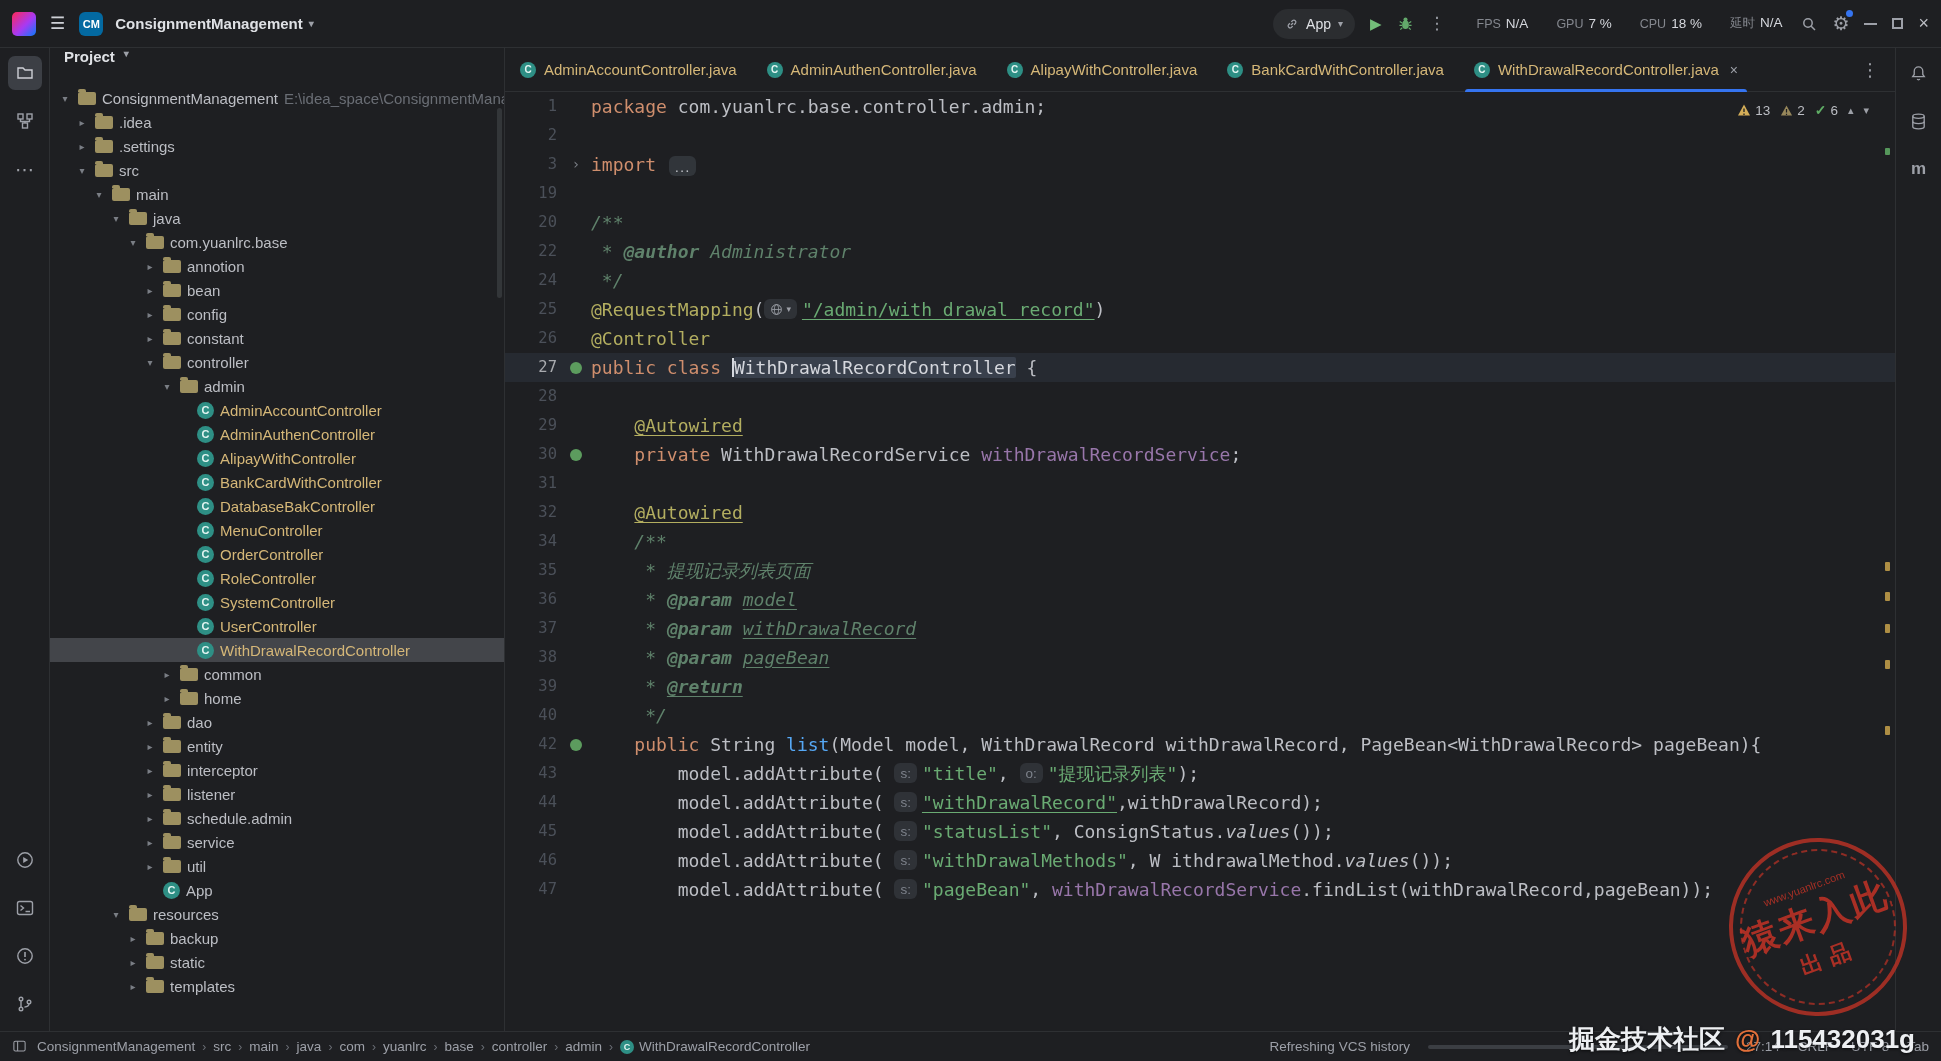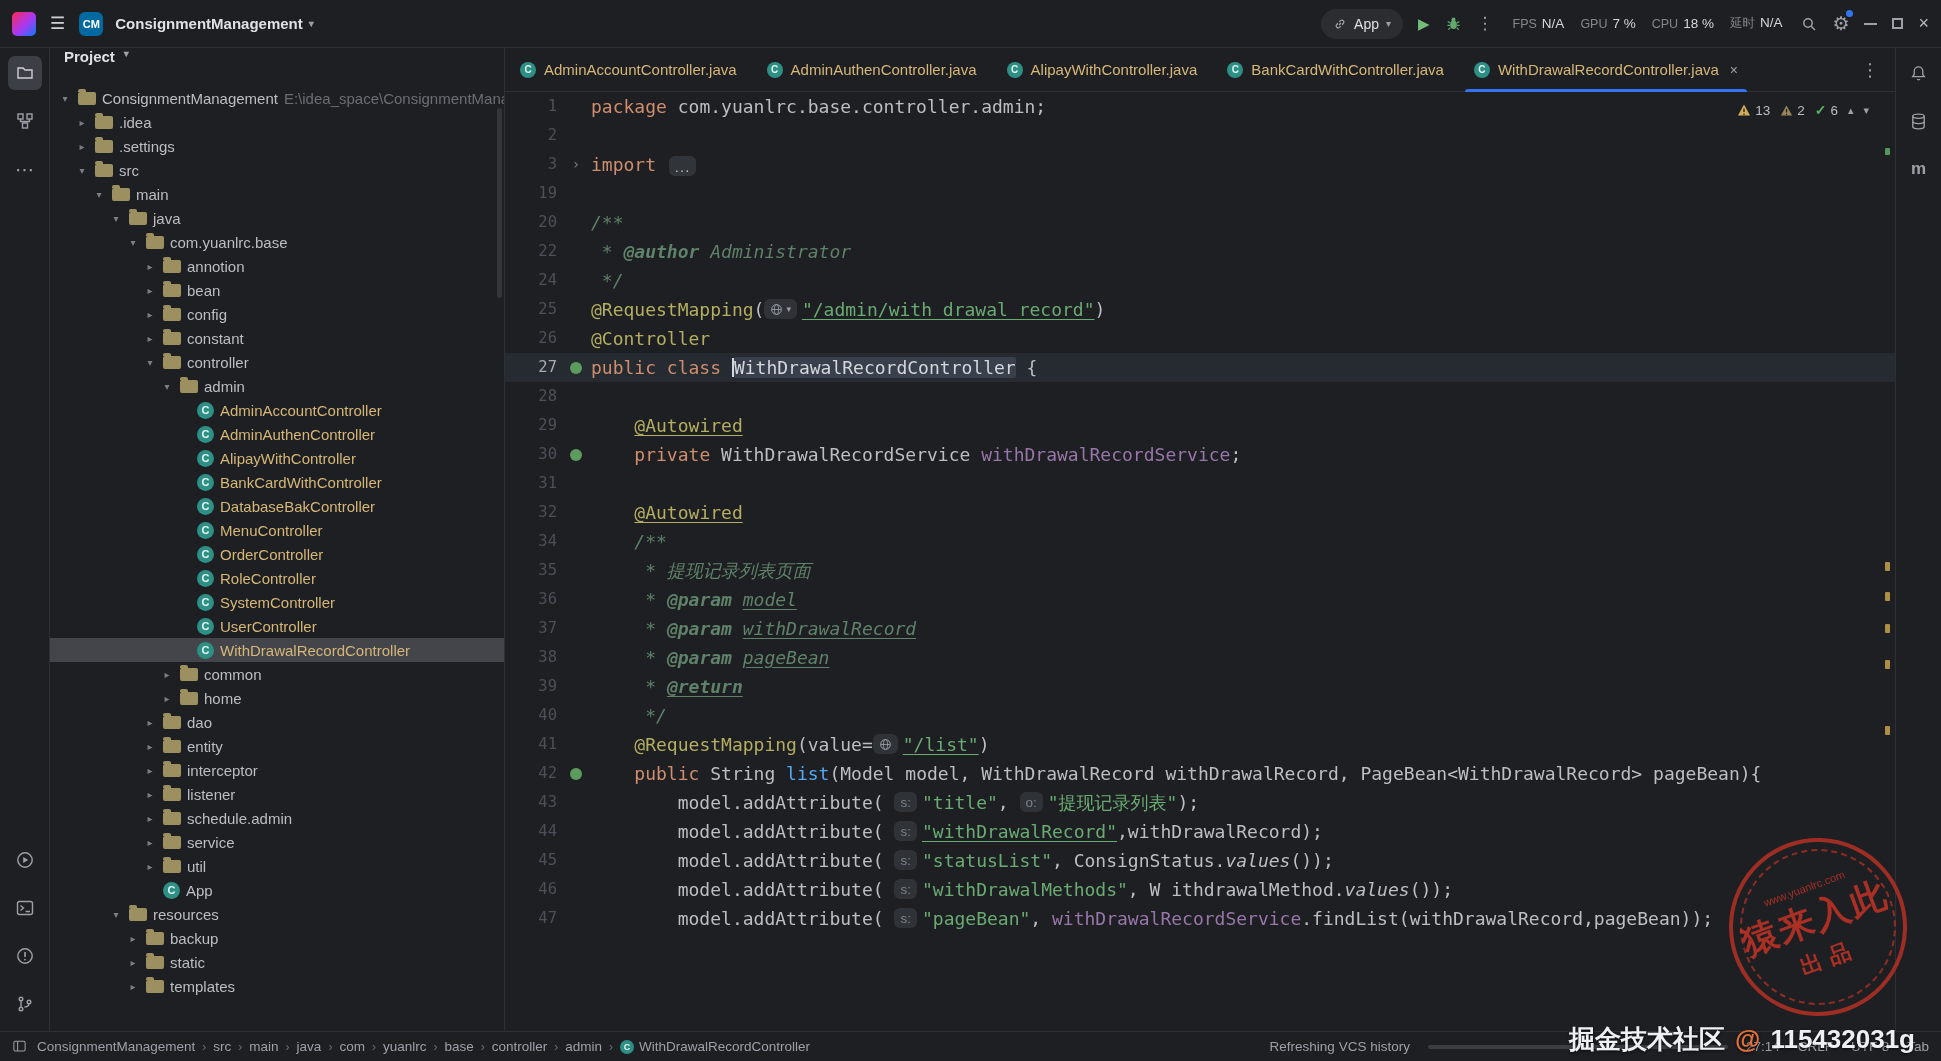--- a/index.html
+++ b/index.html
@@ -15,21 +15,21 @@
   .proj-badge{width:24px;height:24px;border-radius:6px;background:#0369a1;color:#fff;font-weight:bold;
               font-size:11px;display:flex;align-items:center;justify-content:center;flex:none;}
   .proj-name{font-size:15px;color:#DFE1E5;font-weight:600;display:flex;align-items:center;gap:6px;}
   .chev-sm{color:#9DA0A8;font-size:10px;}
   .tb-right{margin-left:auto;display:flex;align-items:center;gap:15px;}
   .run-pill{display:flex;align-items:center;gap:7px;height:30px;padding:0 12px;border-radius:15px;
             background:#2B2D30;color:#DFE1E5;font-size:14px;}
   .icon-btn{color:#9DA0A8;font-size:17px;display:flex;align-items:center;justify-content:center;}
   .play{color:#73BD79;font-size:15px;}
   #perf-stats{display:flex;align-items:center;gap:16px;margin:0 4px;}
-  .stat{display:flex;align-items:baseline;gap:5px;}
+  .stat{display:flex;align-items:baseline;gap:5px;margin-left:12px;}
   .stat-label{color:#84878E;font-size:12.5px;}
   .stat-value{color:#D5D7DD;font-size:13.5px;}
   .gear-wrap{position:relative;font-size:19px;color:#9DA0A8;}
   .gear-wrap .dot{position:absolute;top:-2px;right:-4px;width:7px;height:7px;border-radius:50%;background:#3574F0;}
   .win-min{width:13px;height:2px;background:#9DA0A8;display:inline-block;}
   .win-box{width:11px;height:11px;border:2px solid #9DA0A8;display:inline-block;}
   .win-close{font-size:18px;color:#BCBEC4;}
 
   
   .workspace{display:flex;height:983px;}
@@ -588,29 +588,20 @@
             </div>
             <div class="code-line">
               <span class="ln">39</span>
               <span class="gut"></span>
               <span class="codetxt"><span class="tk-d">    </span><span class="tk-c"> * </span><span class="tk-ctu">@return</span></span>
             </div>
             <div class="code-line">
               <span class="ln">40</span>
               <span class="gut"></span>
               <span class="codetxt"><span class="tk-d">    </span><span class="tk-c"> */</span></span>
-            </div>
-            <div class="code-line">
-              <span class="ln">41</span>
-              <span class="gut"></span>
-              <span class="codetxt"><span class="tk-d">    </span><span class="tk-a">@RequestMapping</span><span class="tk-d">(value=</span><span class="chip"><svg viewBox="0 0 16 16" width="13" height="13">
-                    <circle cx="8" cy="8" r="6" fill="none" stroke="#9DA0A8" stroke-width="1.2"></circle>
-                    <ellipse cx="8" cy="8" rx="2.6" ry="6" fill="none" stroke="#9DA0A8" stroke-width="1"></ellipse>
-                    <path d="M2.2 8h11.6" stroke="#9DA0A8" stroke-width="1"></path>
-                  </svg></span><span class="tk-su">"/list"</span><span class="tk-d">)</span></span>
             </div>
             <div class="code-line">
               <span class="ln">42</span>
               <span class="gut">
                 <span class="spring-ico"></span>
               </span>
               <span class="codetxt"><span class="tk-d">    </span><span class="tk-k">public </span><span class="tk-d">String </span><span class="tk-m">list</span><span class="tk-d">(Model model, WithDrawalRecord withDrawalRecord, PageBean&lt;WithDrawalRecord&gt; pageBean){</span></span>
             </div>
             <div class="code-line">
               <span class="ln">43</span>

